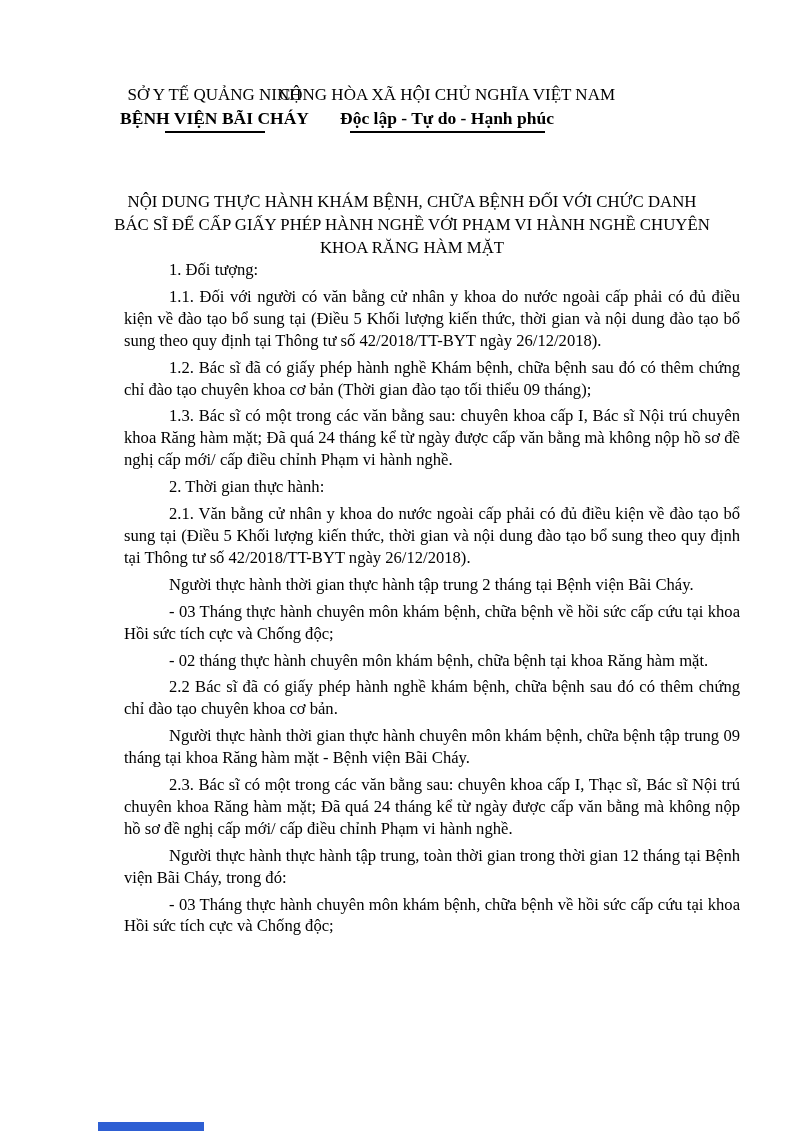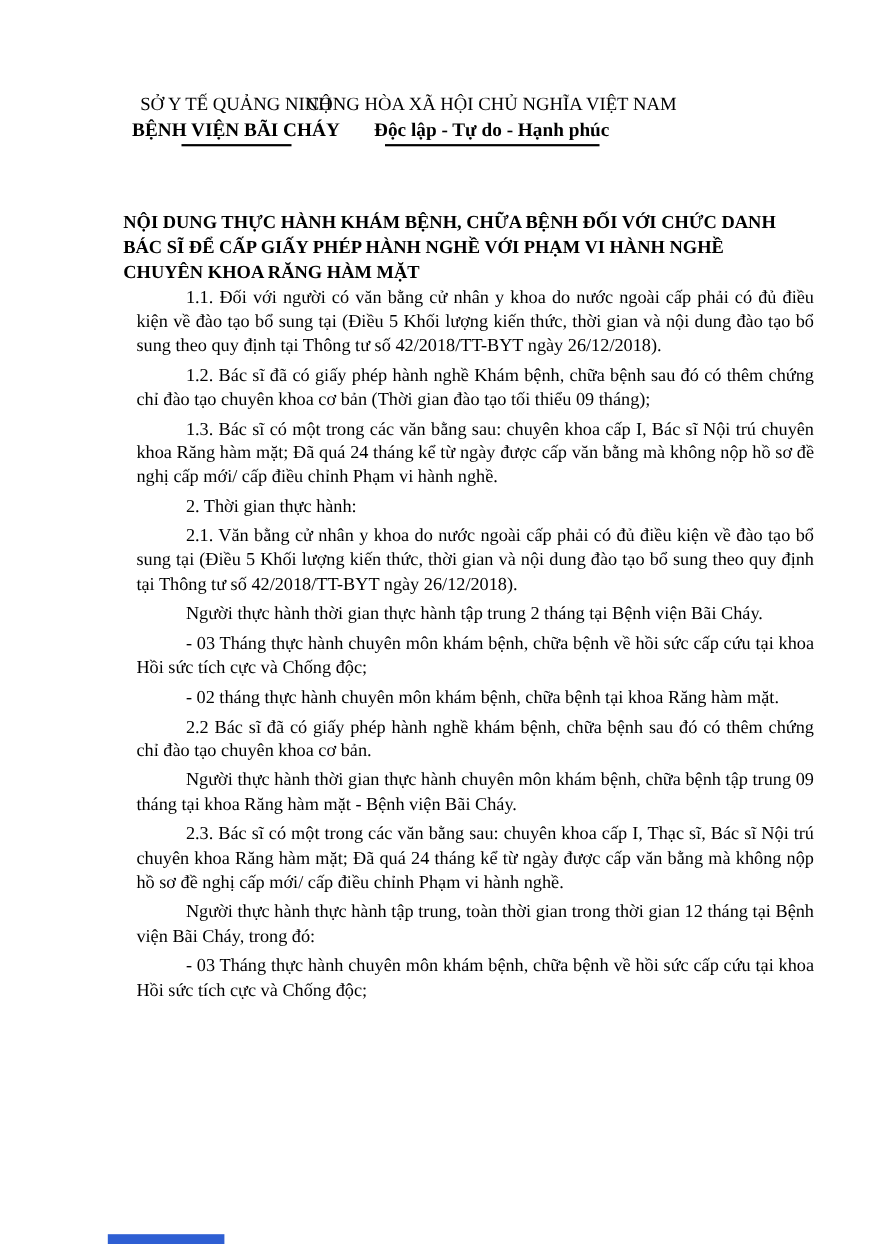--- a/index.html
+++ b/index.html
@@ -20,22 +20,22 @@
   .hcol-right { left:265px; width:340px; }
   .h-line1 { font-size:17px; line-height:21px; white-space:nowrap; }
   .h-line2 { font-size:17.5px; line-height:22px; font-weight:bold; margin-top:2px; white-space:nowrap;text-align:center; }
   .h-rule { border-bottom:2px solid #000; height:0; margin:2px auto 0; }
   .h-rule-left  { width:100px; }
   .h-rule-right { width:195px; }
 
   .doc-title {
     margin:46px auto 0;
     max-width:600px;
-    text-align:left;
-    font-weight:bold;
+    text-align:center;
+    font-weight:normal;
     font-size:16.8px;
     line-height:23px;
   }
   .section-heading {
     margin:30px 72px 6px 112px;
     text-indent:45px;
     font-weight:bold;
     font-size:16.8px;
     line-height:22px;
   }
@@ -69,20 +69,21 @@
       <div class="h-line2">Độc lập - Tự do - Hạnh phúc</div>
       <div class="h-rule h-rule-right"></div>
     </div>
   </div>
 
   <div class="doc-title">NỘI DUNG THỰC HÀNH KHÁM BỆNH, CHỮA BỆNH ĐỐI VỚI CHỨC DANH BÁC SĨ ĐỂ CẤP GIẤY PHÉP HÀNH NGHỀ VỚI PHẠM VI HÀNH NGHỀ CHUYÊN KHOA RĂNG HÀM MẶT</div>
 
 
   <div class="body-text">
 
+      <p class="para">1. Đối tượng:</p>
 
       <p class="para">1.1. Đối với người có văn bằng cử nhân y khoa do nước ngoài cấp phải có đủ điều kiện về đào tạo bổ sung tại (Điều 5 Khối lượng kiến thức, thời gian và nội dung đào tạo bổ sung theo quy định tại Thông tư số 42/2018/TT-BYT  ngày 26/12/2018).</p>
 
       <p class="para">1.2. Bác sĩ đã có giấy phép  hành nghề Khám bệnh, chữa bệnh sau đó có thêm chứng chỉ đào tạo chuyên khoa cơ bản (Thời gian đào tạo tối thiểu 09 tháng);</p>
 
       <p class="para">1.3. Bác sĩ có một trong các văn bằng sau: chuyên khoa cấp I, Bác sĩ Nội trú chuyên khoa Răng hàm mặt; Đã quá 24 tháng kể từ ngày được cấp văn bằng mà không nộp hồ sơ đề nghị cấp mới/ cấp điều chỉnh Phạm vi hành nghề.</p>
 
 
       <p class="para">2. Thời gian thực hành:</p>
 

